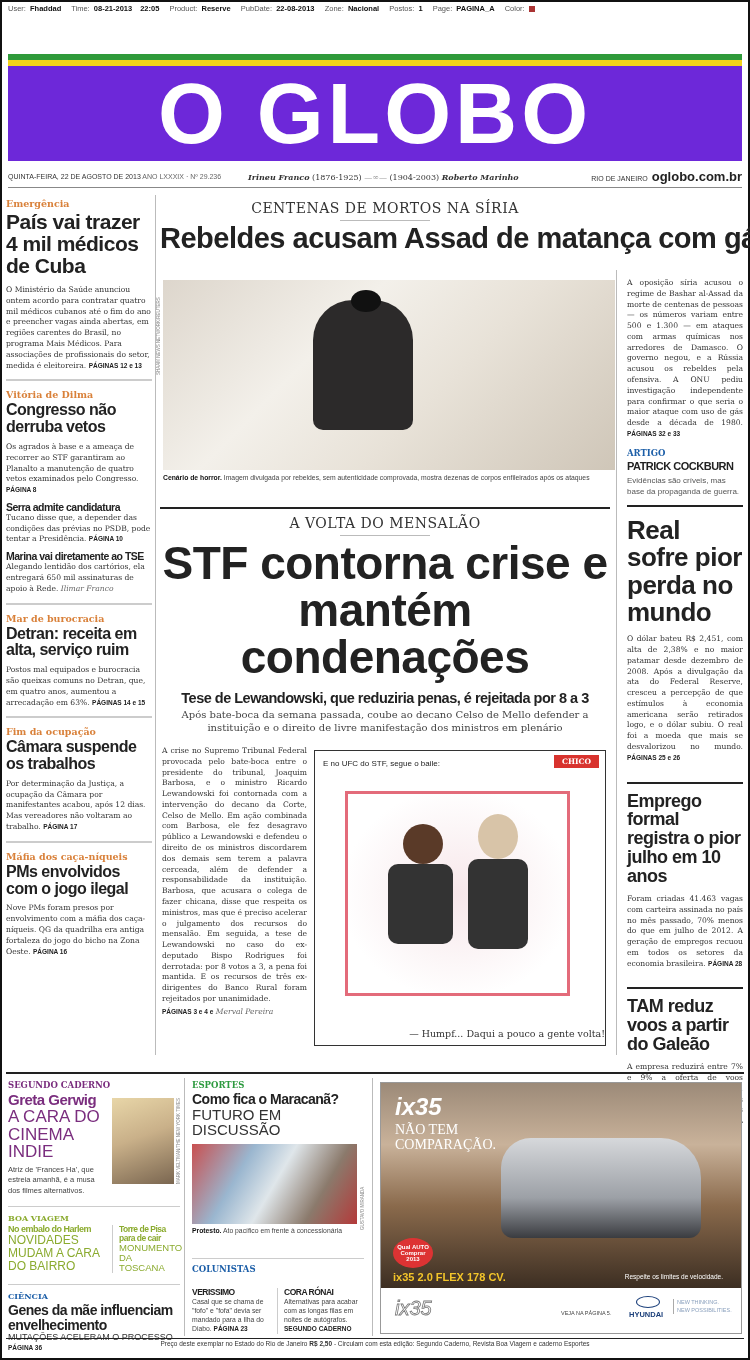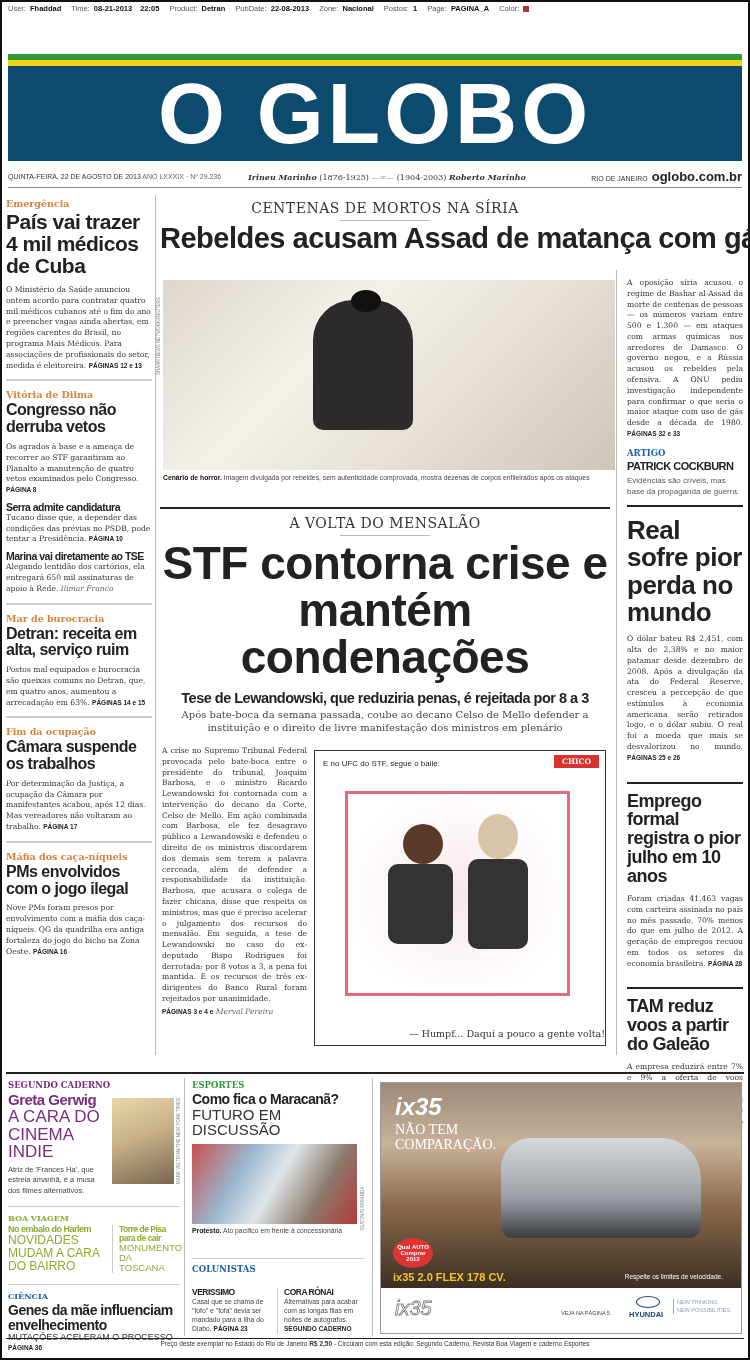--- a/index.html
+++ b/index.html
@@ -4,21 +4,21 @@
 <style>
 *{box-sizing:border-box;margin:0;padding:0}
 body{width:750px;height:1360px;background:#fff;font-family:"DejaVu Serif",serif;color:#222;position:relative;overflow:hidden}
 .frame{position:absolute;left:0;top:0;width:750px;height:1360px;border:2px solid #111}
 .slug{position:absolute;left:8px;top:4px;font-family:"Liberation Sans",sans-serif;font-size:7.5px;color:#555;white-space:nowrap}
 .slug b{color:#111;margin-right:8px}
 .slug span{margin-right:2px}
 .slug .colorbox{display:inline-block;width:6px;height:6px;background:#a33;vertical-align:middle}
 .stripe-g{position:absolute;left:8px;top:54px;width:734px;height:6px;background:#2f9a3a}
 .stripe-y{position:absolute;left:8px;top:60px;width:734px;height:6px;background:#f3d21a}
-.mast{position:absolute;left:8px;top:66px;width:734px;height:95px;background:#0c4a6e;display:flex;align-items:center;justify-content:center}
+.mast{position:absolute;left:8px;top:66px;width:734px;height:95px;background:#6d28d9;display:flex;align-items:center;justify-content:center}
 .mast-title{font-family:"Liberation Sans",sans-serif;font-weight:bold;font-size:86px;color:#fff;letter-spacing:4px}
 .dateline{position:absolute;left:8px;top:166px;width:734px;height:22px;border-bottom:1px solid #888;font-family:"Liberation Sans",sans-serif;font-size:7px;color:#333;display:flex;align-items:center}
 .dl-left{flex:0 0 240px}
 .dl-mid{flex:1;font-family:"DejaVu Serif",serif;font-size:8px}
 .dl-mid i{font-weight:bold}
 .dl-right{font-size:7px}
 .dl-right b{font-size:13px;color:#222;margin-left:4px}
 .col-left{position:absolute;left:6px;top:198px;width:146px}
 .vrule{position:absolute;background:#bbb;width:1px}
 .kicker{font-family:"DejaVu Serif",serif;font-weight:bold;font-size:9.5px;color:#d9813a;margin-bottom:2px}
@@ -45,38 +45,38 @@
 .green{color:#2d9a3f}
 </style>
 </head>
 <body>
 
 <div class="frame"></div>
 
 <div class="slug">
   <span>User:</span> <b>Fhaddad</b>
   <span>Time:</span> <b>08-21-2013</b><b>22:05</b>
-  <span>Product:</span> <b>Detran</b>
+  <span>Product:</span> <b>Reserve</b>
   <span>PubDate:</span> <b>22-08-2013</b>
   <span>Zone:</span> <b>Nacional</b>
   <span>Postos:</span> <b>1</b>
   <span>Page:</span> <b>PAGINA_A</b>
   <span>Color:</span> <span class="colorbox"></span>
 </div>
 
 <div class="stripe-g"></div>
 <div class="stripe-y"></div>
 <div class="mast">
   <div class="mast-title">O GLOBO</div>
 </div>
 
 <div class="dateline">
   <div class="dl-left"><span>QUINTA-FEIRA, 22 DE AGOSTO DE 2013</span> <span style="color:#666">ANO LXXXIX · Nº 29.236</span></div>
   <div class="dl-mid">
-    <i>Irineu Marinho</i> <span>(1876-1925)</span>
+    <i>Irineu Franco</i> <span>(1876-1925)</span>
     <span style="color:#999"> —∞— </span>
     <span>(1904-2003)</span> <i>Roberto Marinho</i>
   </div>
   <div class="dl-right"><span>RIO DE JANEIRO</span><b>oglobo.com.br</b></div>
 </div>
 
 <div class="vrule" style="left:155px;top:195px;height:860px"></div>
 <div class="vrule" style="left:616px;top:270px;height:785px"></div>
 
 <div class="col-left">

